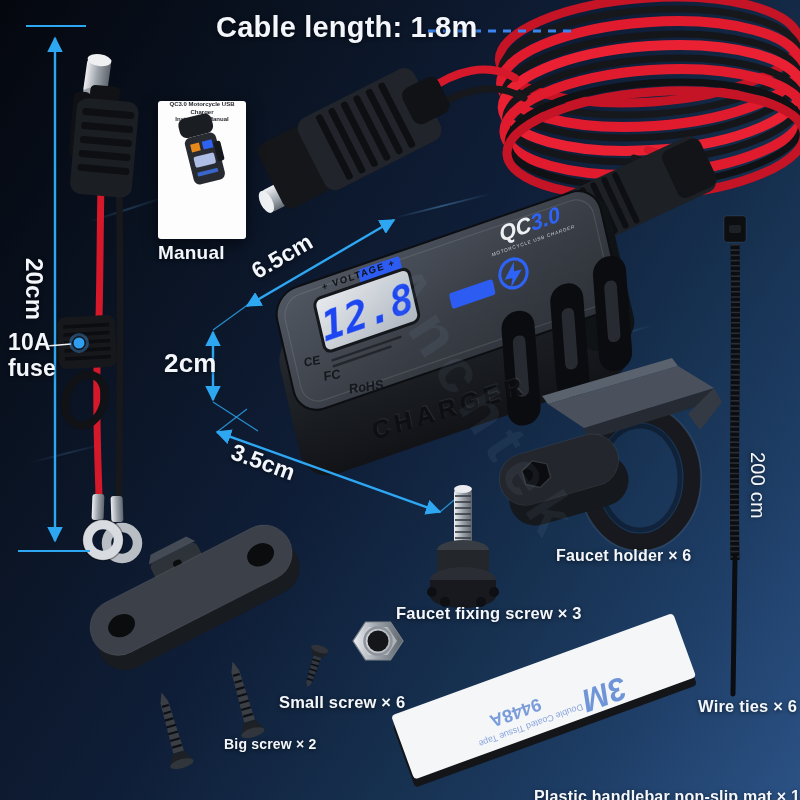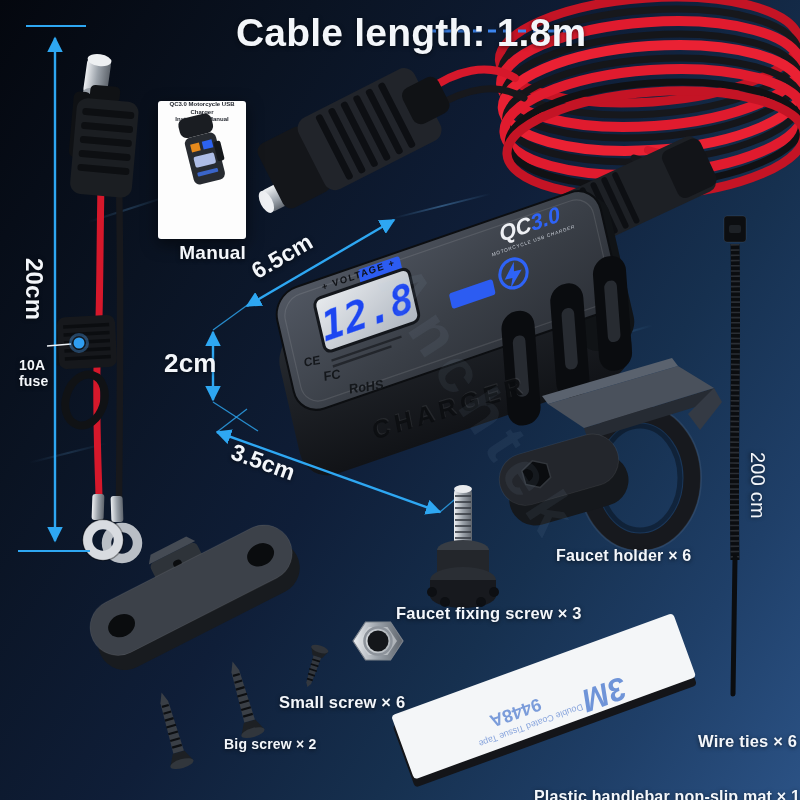--- a/index.html
+++ b/index.html
@@ -298,25 +298,25 @@
       <rect x="-152" y="-28" width="300" height="66" rx="4" fill="#141519"></rect>
       <rect x="-150" y="-38" width="300" height="68" rx="4" fill="#f4f6f8"></rect>
       <text transform="translate(58,4) rotate(180)" text-anchor="middle" font-size="32" font-weight="bold" font-style="italic" fill="#6f94d8">3M</text>
       <text transform="translate(-32,-4) rotate(180)" text-anchor="middle" font-size="18" font-weight="bold" fill="#7b9cda">9448A</text>
       <text transform="translate(-22,16) rotate(180)" text-anchor="middle" font-size="9" fill="#8aa6dd">Double Coated Tissue Tape</text>
     </g>
   </svg>
 
   <div class="watermark" style="left:424px;top:252px;">Anchtek</div>
 
-  <div class="lbl" style="left:216px;top:11px;font-size:39px;margin-left:20px;">Cable length: 1.8m</div>
+  <div class="lbl" style="left:216px;top:11px;font-size:29px;">Cable length: 1.8m</div>
 
   <div class="lbl vert" style="left:20px;top:258px;font-size:24px;">20cm</div>
 
-  <div class="lbl" style="left:19px;top:330px;font-size:14px;line-height:1.12;margin-top:28px;">
+  <div class="lbl" style="left:8px;top:330px;font-size:23px;line-height:1.12;">
     <span style="display:block;">10A</span>
     <span style="display:block;text-align:right;">fuse</span>
   </div>
 
   <div class="lbl" style="left:249px;top:243px;font-size:23px;transform:rotate(-30deg);">6.5cm</div>
 
   <div class="lbl" style="left:164px;top:348px;font-size:26px;">2cm</div>
 
   <div class="lbl" style="left:230px;top:449px;font-size:23px;transform:rotate(20deg);">3.5cm</div>
 
@@ -330,22 +330,22 @@
         <rect x="13" y="-6" width="7" height="20" rx="2" fill="#15181c"></rect>
         <rect x="-10" y="-9" width="9" height="8" fill="#e5891c"></rect>
         <rect x="2" y="-9" width="10" height="8" fill="#2d63f0"></rect>
         <rect x="-10" y="4" width="21" height="11" rx="2" fill="#aebde6"></rect>
         <rect x="-10" y="20" width="21" height="4" rx="1" fill="#3a65c9"></rect>
       </g>
     </svg>
     <div class="cover-line">QC3.0 Motorcycle USB Charger</div>
     <div class="cover-line">Instruction Manual</div>
   </div>
-  <div class="lbl" style="left:158px;top:242px;width:88px;text-align:right;font-size:19px;">Manual</div>
+  <div class="lbl" style="left:158px;top:242px;width:88px;text-align:left;font-size:19px;">Manual</div>
 
   <div class="lbl" style="left:556px;top:547px;font-size:16px;">Faucet holder × 6</div>
   <div class="lbl" style="left:396px;top:604px;font-size:16.5px;">Faucet fixing screw × 3</div>
   <div class="lbl" style="left:279px;top:693px;font-size:16.5px;">Small screw × 6</div>
   <div class="lbl" style="left:224px;top:736px;font-size:14px;">Big screw × 2</div>
-  <div class="lbl" style="left:698px;top:732px;font-size:16.5px;">Wire ties × 6</div>
+  <div class="lbl" style="left:698px;top:697px;font-size:16.5px;">Wire ties × 6</div>
   <div class="lbl" style="left:534px;top:788px;font-size:16px;">Plastic handlebar non-slip mat × 1</div>
 
 </div>
 
 </body></html>

